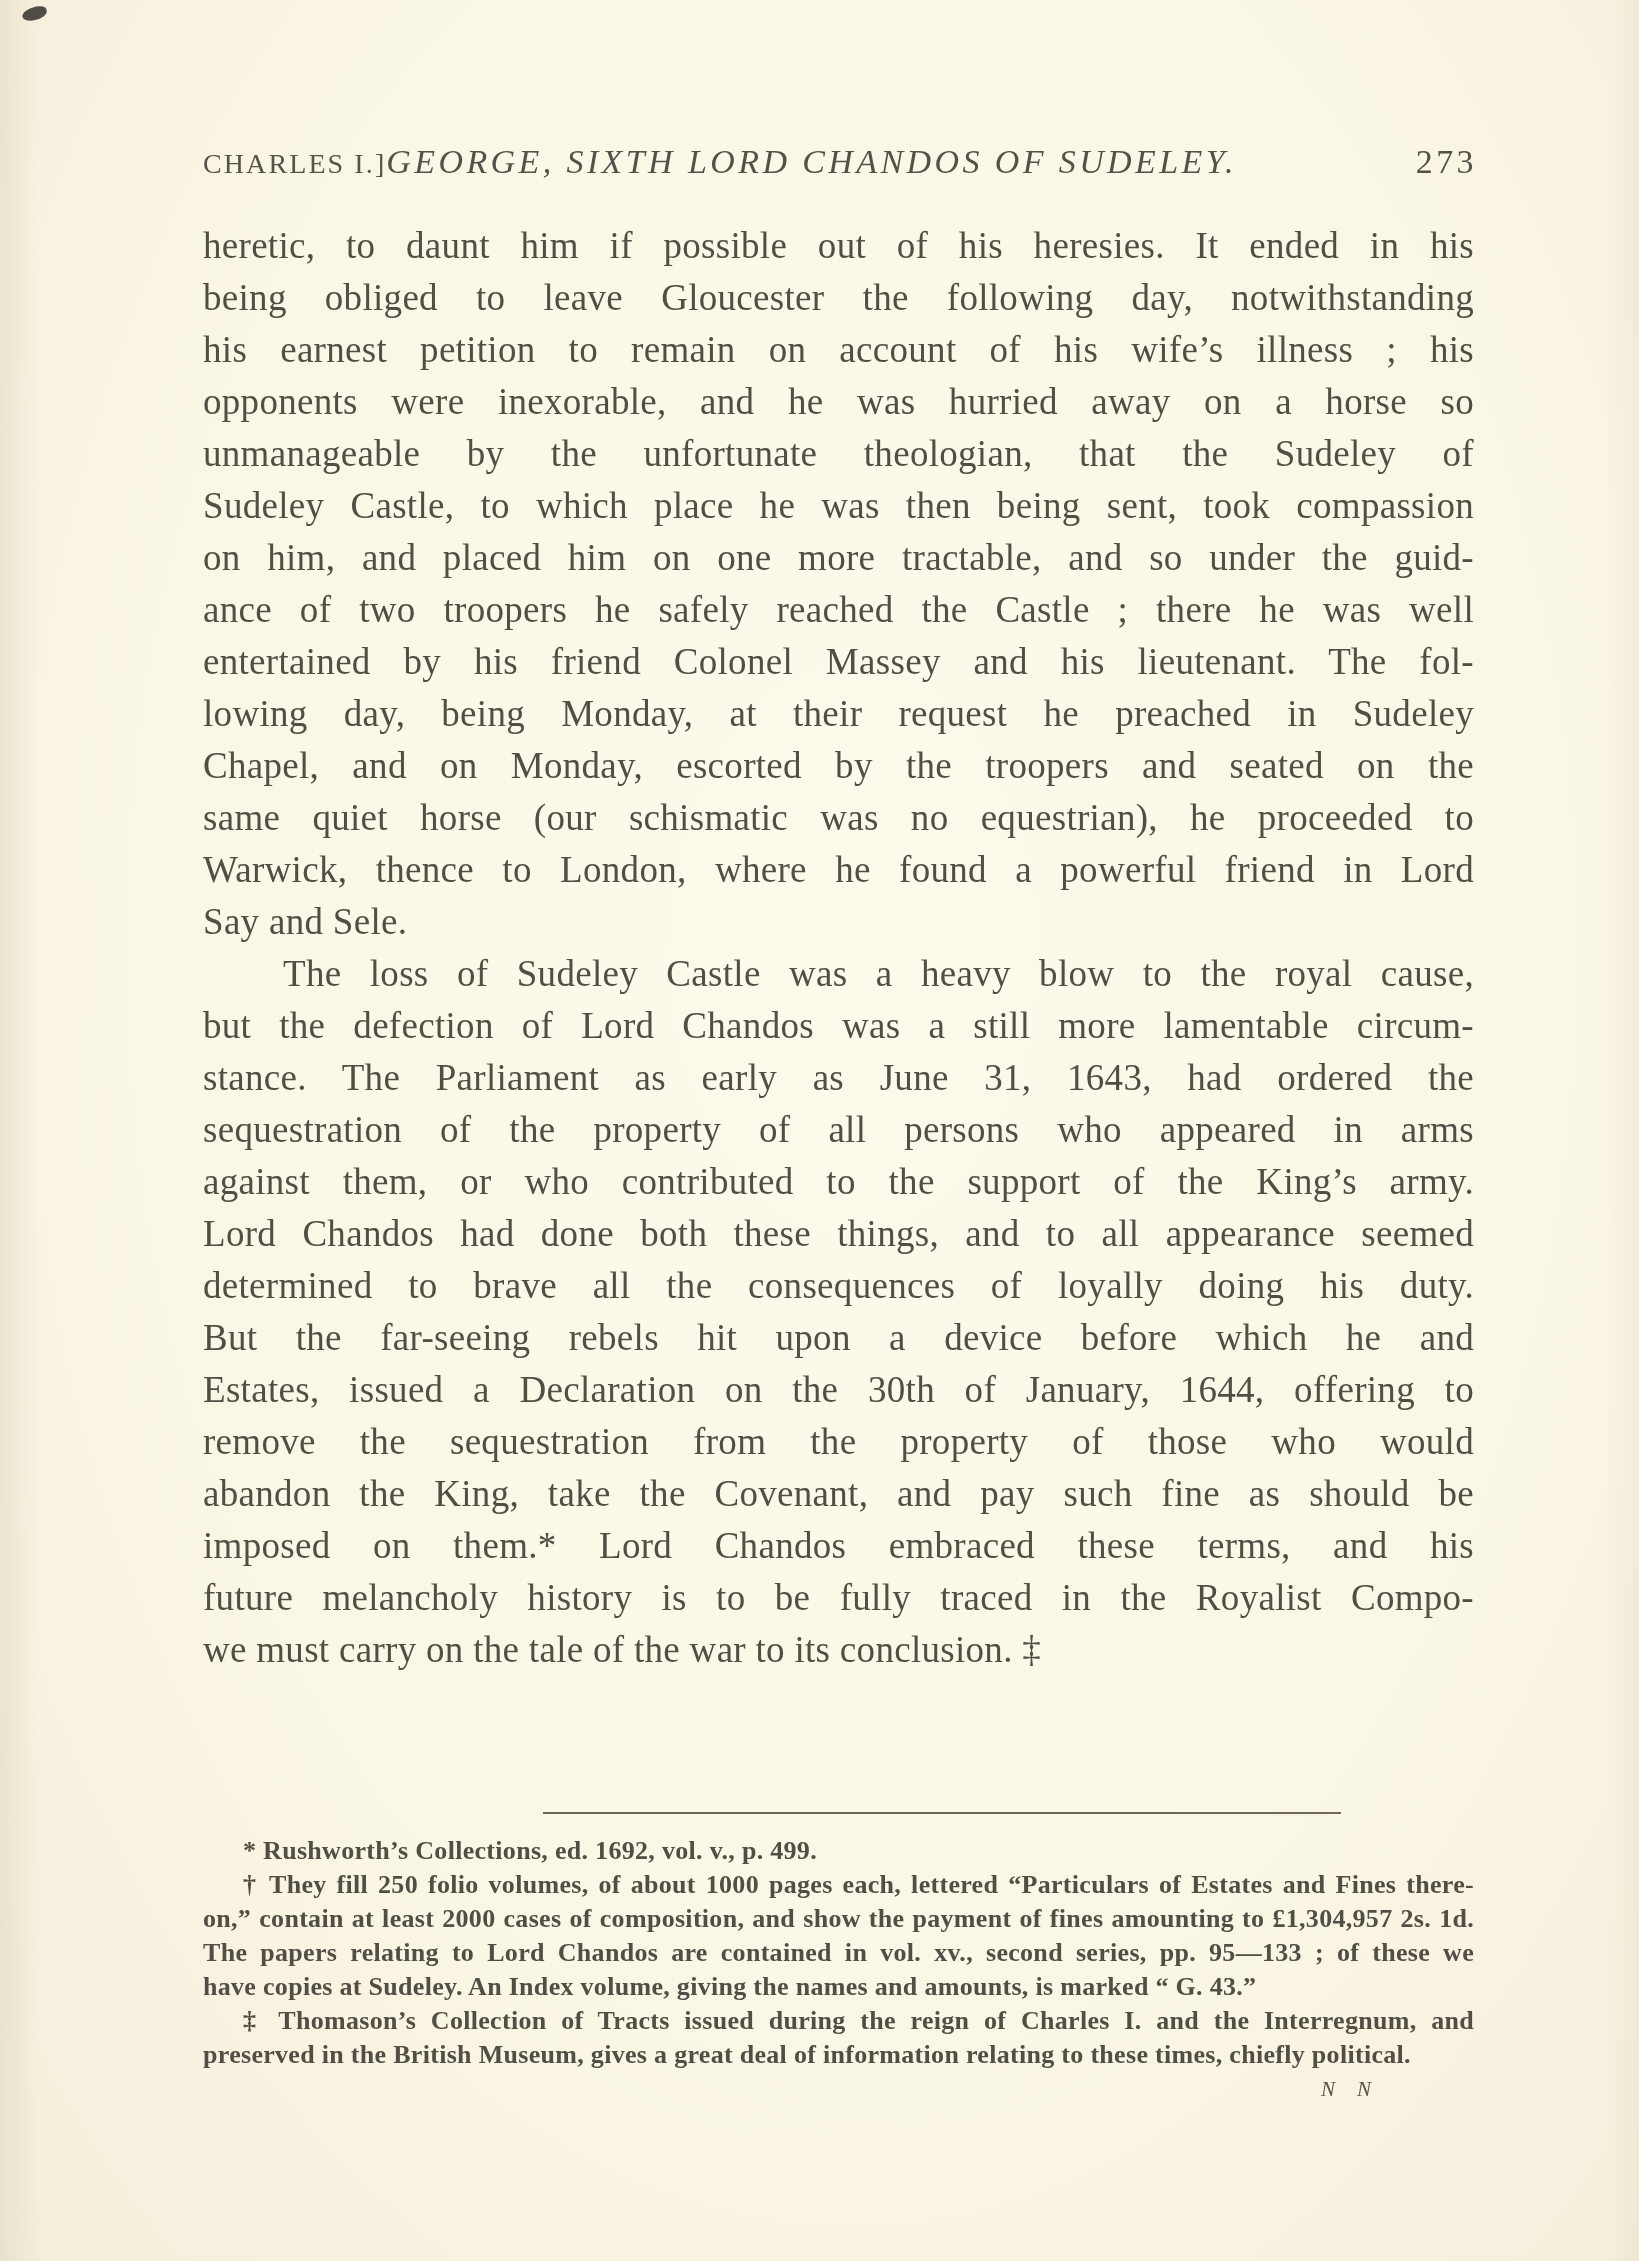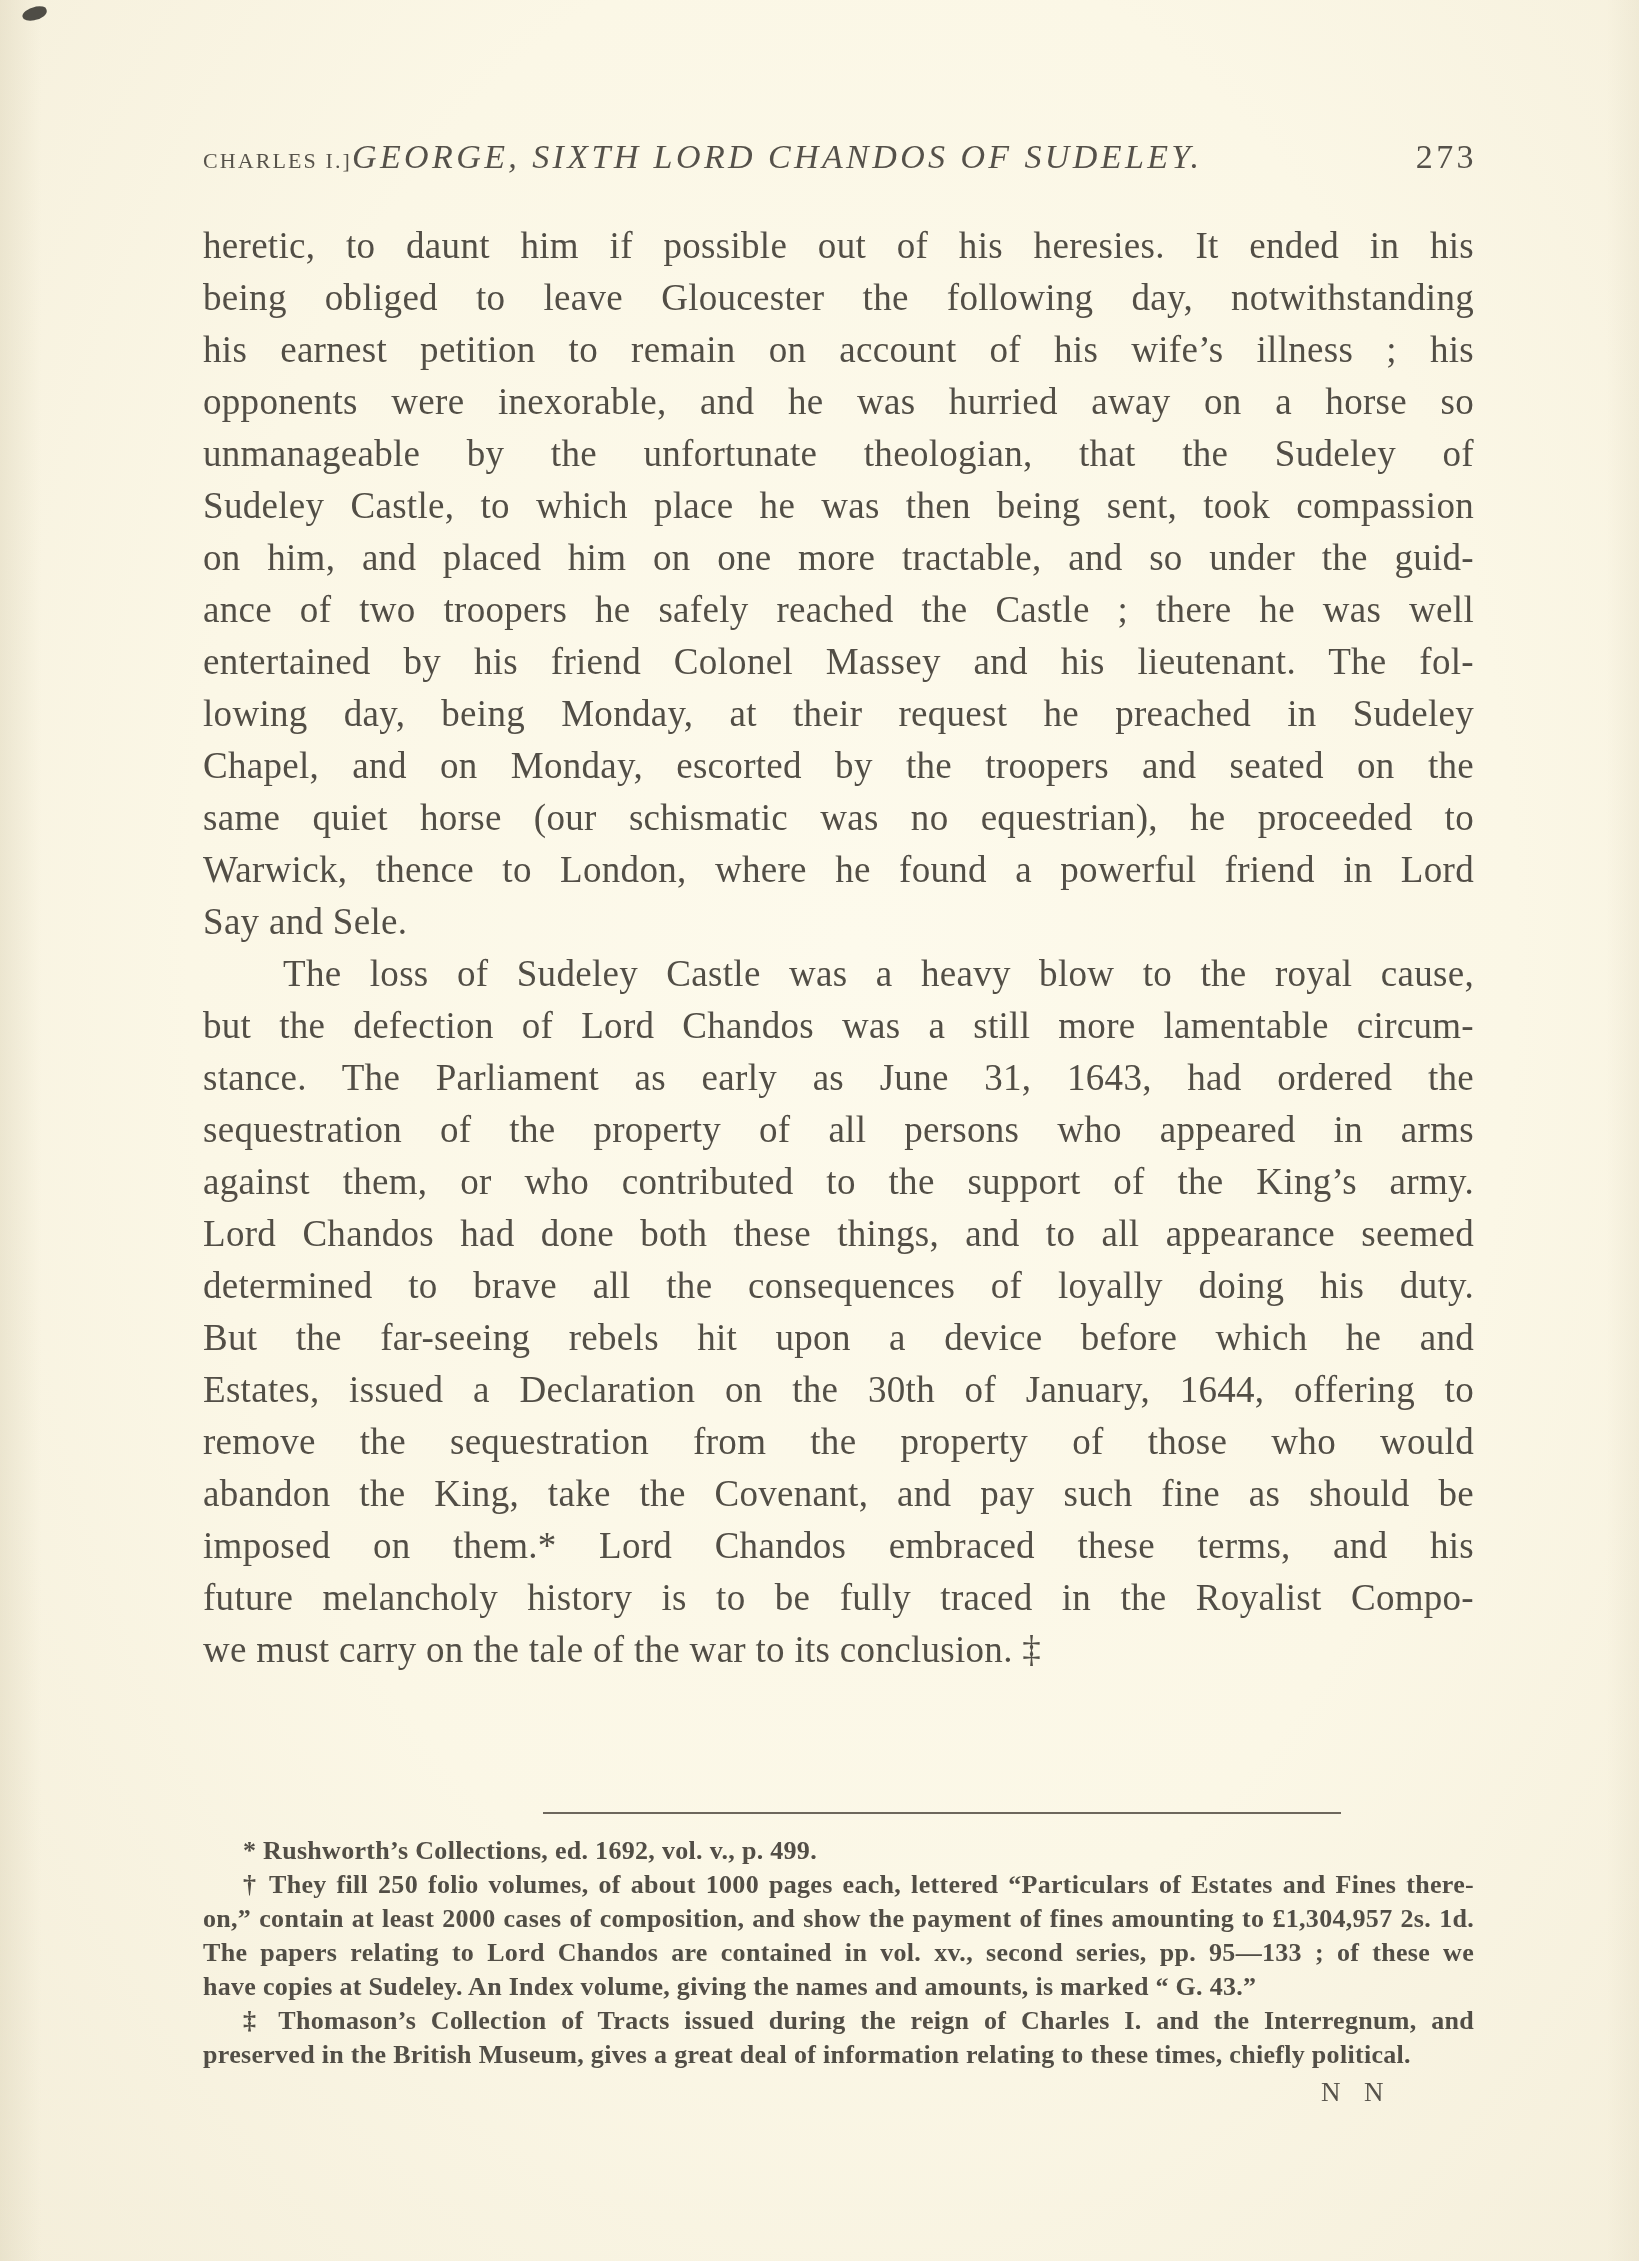--- a/index.html
+++ b/index.html
@@ -30,21 +30,21 @@
   }
 
   .page-header {
     position: absolute;
     left: 203px; top: 116px;
     width: 1274px;
     display: flex;
     align-items: baseline;
   }
   .running-left {
-    font-size: 22px;
+    font-size: 28px;
     letter-spacing: 2.1px;
     color: #57534b;
     white-space: nowrap;
     margin-top: 32px;
   }
   .running-title {
     flex: 1;
     text-align: left;
     font-style: italic;
     font-size: 34px;
@@ -93,23 +93,24 @@
     letter-spacing: 0.3px;
     text-align: justify;
     text-align-last: justify;
   }
   .fn-line.last { text-align-last: left; }
   .fn-line.indent { text-indent: 40px; }
 
   .signature {
     position: absolute;
     left: 1321px; top: 2077px;
-    font-size: 27px;
+    font-size: 21px;
     letter-spacing: 8.4px;
     color: #57534b;
+    font-style: italic;
   }
 </style>
 </head>
 <body>
 
 <div class="page">
 
   <div class="speck"></div>
 
   <header class="page-header">

